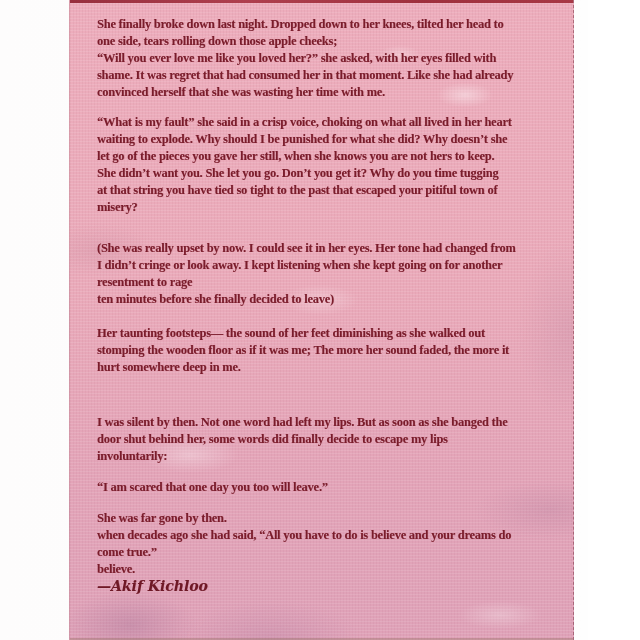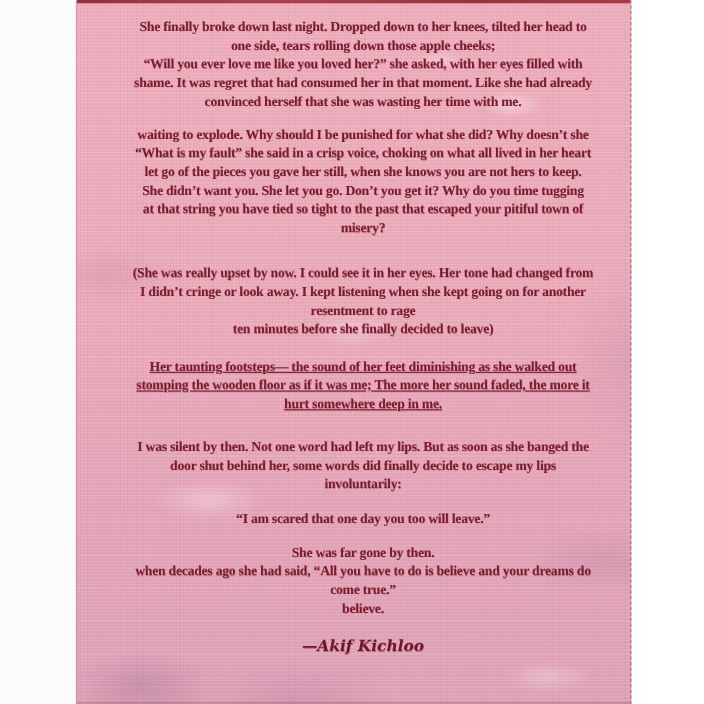--- a/index.html
+++ b/index.html
@@ -9,21 +9,20 @@
     height: 640px;
     background: #ffffff;
     font-family: "Liberation Serif", "DejaVu Serif", serif;
     overflow: hidden;
   }
   .frame {
     position: relative;
     width: 588px;
     height: 640px;
     background: linear-gradient(90deg, #fdfcfc 0%, #fefefe 100%);
-    text-align: center;
   }
   .paper {
     position: absolute;
     left: 69px;
     top: 0;
     width: 503px;
     height: 640px;
     overflow: hidden;
     background:
       
@@ -64,24 +63,24 @@
     font-weight: 700;
     letter-spacing: -0.2px;
     line-height: 17px;
     text-shadow: 0.4px 0.4px 0.5px rgba(122,28,43,0.35);
   }
   .line { white-space: nowrap; }
   .para { margin: 0; }
   #paragraphs .para:nth-of-type(1) { margin-bottom: 13px; }
   #paragraphs .para:nth-of-type(2) { margin-bottom: 24px; }
   #paragraphs .para:nth-of-type(3) { margin-bottom: 17px; }
-  #paragraphs .para:nth-of-type(4) { margin-bottom: 22px; text-decoration: underline; }
+  #paragraphs .para:nth-of-type(4) { margin-bottom: 38px; }
   #paragraphs .para:nth-of-type(5) { margin-bottom: 14px; }
   #paragraphs .para:nth-of-type(6) { margin-bottom: 14px; }
-  #paragraphs .para:nth-of-type(7) { margin-bottom: 18px; }
+  #paragraphs .para:nth-of-type(7) { }
   .signature {
     font-style: italic;
     font-size: 14px;
     letter-spacing: 0;
     font-family: "DejaVu Serif", "Liberation Serif", serif;
     color: #6e1826;
   }
 </style>
 </head>
 <body>
@@ -92,22 +91,22 @@
     <div class="text-block">
       <div id="paragraphs">
           <div class="para">
             <div class="line">She finally broke down last night. Dropped down to her knees, tilted her head to</div>
             <div class="line">one side, tears rolling down those apple cheeks;</div>
             <div class="line">“Will you ever love me like you loved her?” she asked, with her eyes filled with</div>
             <div class="line">shame. It was regret that had consumed her in that moment. Like she had already</div>
             <div class="line">convinced herself that she was wasting her time with me.</div>
           </div>
           <div class="para">
+            <div class="line">“What is my fault” she said in a crisp voice, choking on what all lived in her heart</div>
             <div class="line">waiting to explode. Why should I be punished for what she did? Why doesn’t she</div>
-            <div class="line">“What is my fault” she said in a crisp voice, choking on what all lived in her heart</div>
             <div class="line">let go of the pieces you gave her still, when she knows you are not hers to keep.</div>
             <div class="line">She didn’t want you. She let you go. Don’t you get it? Why do you time tugging</div>
             <div class="line">at that string you have tied so tight to the past that escaped your pitiful town of</div>
             <div class="line">misery?</div>
           </div>
           <div class="para">
             <div class="line">(She was really upset by now. I could see it in her eyes. Her tone had changed from</div>
             <div class="line">I didn’t cringe or look away. I kept listening when she kept going on for another</div>
             <div class="line">resentment to rage</div>
             <div class="line">ten minutes before she finally decided to leave)</div>

